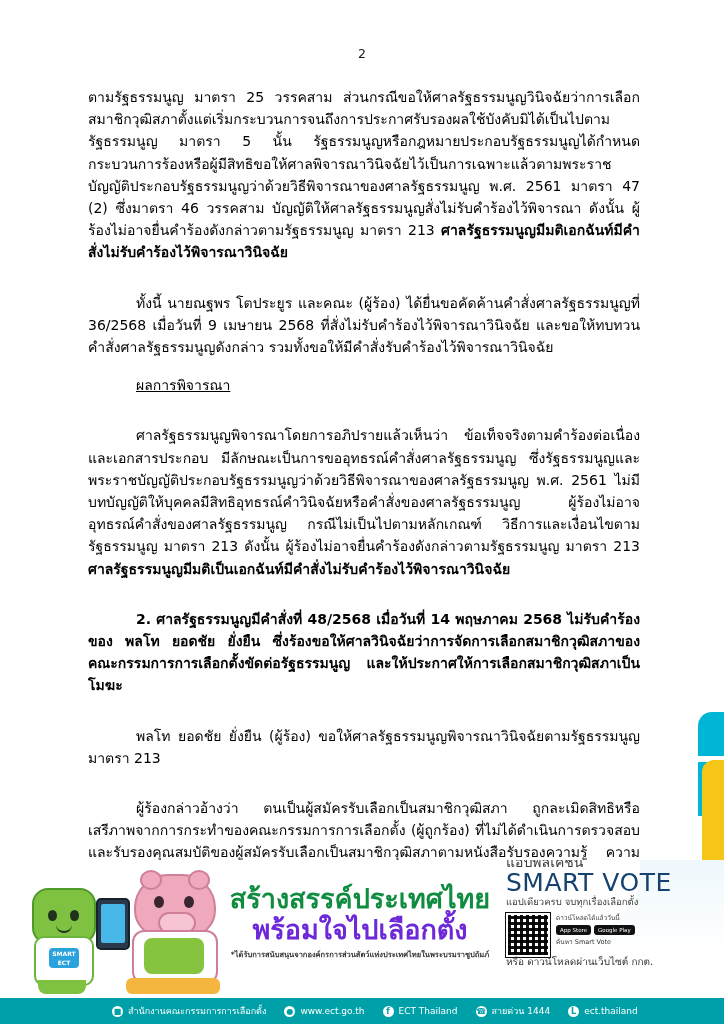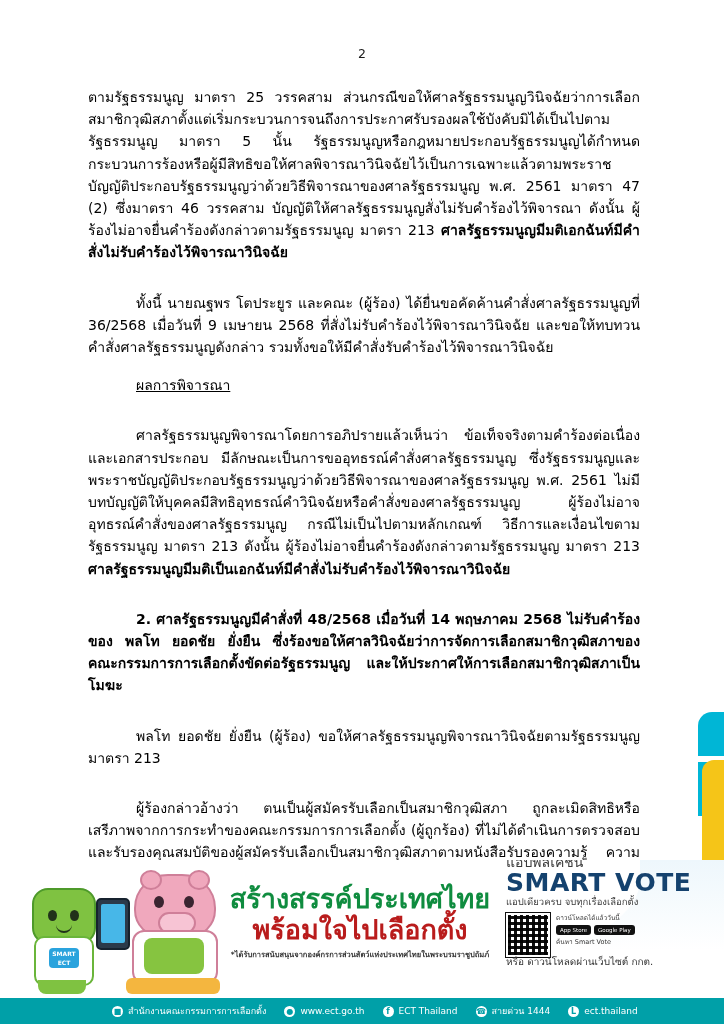--- a/index.html
+++ b/index.html
@@ -300,21 +300,21 @@
   .slogan-line1 {
     font-size: 27px;
     font-weight: bold;
     color: #0f8c3f;
     line-height: 30px;
     white-space: nowrap;
   }
   .slogan-line2 {
     font-size: 27px;
     font-weight: bold;
-    color: #b91c1c;
+    color: #6d28d9;
     line-height: 32px;
     white-space: nowrap;
   }
   .slogan-note {
     margin-top: 4px;
     font-size: 7.5px;
     color: #333333;
     line-height: 10px;
     font-weight: bold;
   }
@@ -326,21 +326,21 @@
     width: 190px;
   }
   .sv-kicker {
     font-size: 14px;
     color: #3a3a3a;
     line-height: 12px;
     font-family: Liberation Serif, serif;
   }
   .sv-title {
     font-size: 25px;
-    font-weight: bold;
+    font-weight: normal;
     color: #15426e;
     letter-spacing: 0.5px;
     line-height: 27px;
   }
   .sv-sub {
     font-size: 9.5px;
     color: #3a3a3a;
     line-height: 12px;
   }
   .sv-row {

